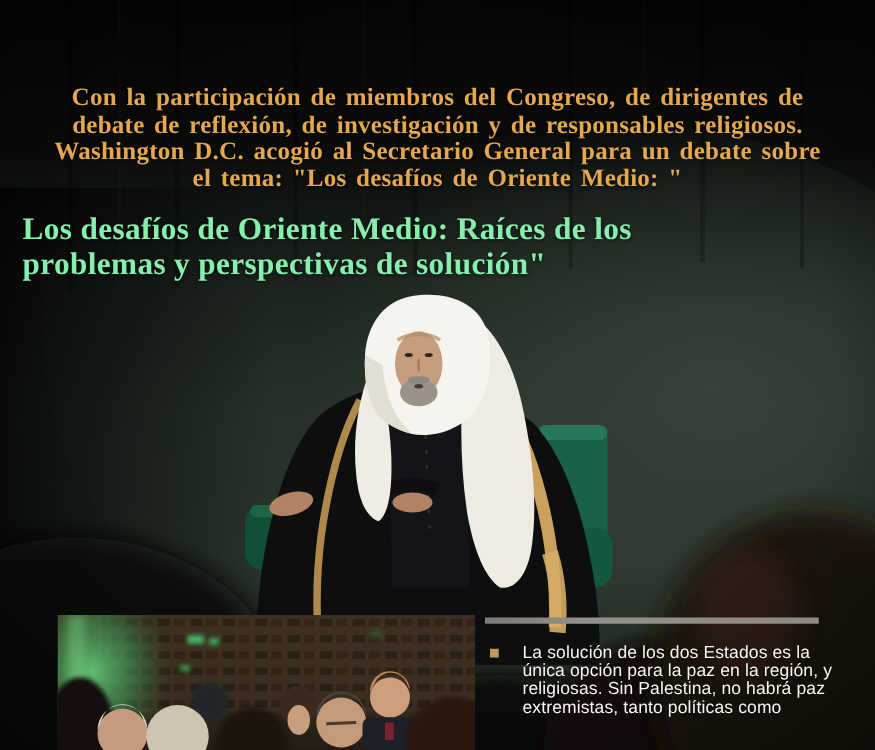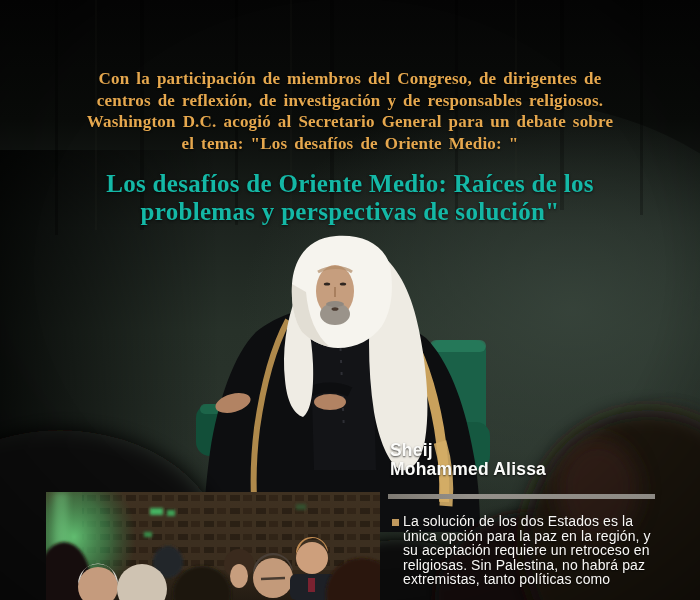--- a/index.html
+++ b/index.html
@@ -6,27 +6,27 @@
   .poster{
     position:relative;width:700px;height:600px;overflow:hidden;
     background:#0b0e0b;font-family:"Liberation Sans",sans-serif;
   }
   .bg-svg{position:absolute;left:0;top:0;width:700px;height:600px;display:block;}
   
   .intro{
     position:absolute;left:38px;right:38px;top:68px;z-index:5;
     text-align:center;color:#e6a84e;
     font-family:"Liberation Serif",serif;font-weight:bold;
-    font-size:17px;line-height:21.6px;word-spacing:2.5px;letter-spacing:.2px;
+    font-size:20px;line-height:21.6px;word-spacing:2.5px;letter-spacing:.2px;
     text-shadow:0 1px 2px rgba(0,0,0,.6);
   }
   
   .headline{
     position:absolute;left:18px;right:18px;top:170px;z-index:5;
-    text-align:center;color:#14b8a6;
+    text-align:left;color:#86efac;
     font-family:"Liberation Serif",serif;font-weight:bold;
     font-size:25px;line-height:27.5px;letter-spacing:.3px;
     text-shadow:0 1px 3px rgba(0,0,0,.65);
   }
   
   .speaker{
     position:absolute;left:390px;top:441px;z-index:6;color:#fbfbf9;
     font-weight:bold;font-size:17.5px;line-height:18.7px;letter-spacing:.2px;
     text-shadow:0 1px 2px rgba(0,0,0,.7);
   }
@@ -34,21 +34,21 @@
   .divider{
     position:absolute;left:388px;top:494px;width:267px;height:5px;z-index:6;
     background:linear-gradient(90deg,#7e7a73,#94908a 30%,#8d8a84);
   }
   
   .quote{position:absolute;left:391px;top:514px;width:300px;z-index:6;}
   .quote .bullet{
     position:absolute;left:1px;top:5px;width:7px;height:7px;background:#c0995d;
   }
   .quote-lines{
-    margin-left:12px;color:#f8f7f5;font-size:14px;line-height:14.5px;
+    margin-left:27px;color:#f8f7f5;font-size:14px;line-height:14.5px;
     letter-spacing:.1px;text-shadow:0 1px 2px rgba(0,0,0,.7);
   }
   
   .crowd-photo{
     position:absolute;left:46px;top:492px;width:334px;height:108px;z-index:6;
     overflow:hidden;
   }
   .crowd-photo svg{display:block;}
 </style>
 </head>
@@ -156,43 +156,38 @@
       <ellipse cx="668" cy="478" rx="58" ry="64" fill="#4a4138" filter="url(#blur10)" opacity="0.85"></ellipse>
       <ellipse cx="648" cy="545" rx="125" ry="135" fill="#1a130e" filter="url(#blur10)"></ellipse>
       <ellipse cx="598" cy="490" rx="42" ry="52" fill="#3a241a" filter="url(#blur10)" opacity="0.6"></ellipse>
     </g>
 
     <rect x="0" y="0" width="700" height="600" fill="url(#vignette)"></rect>
   </svg>
 
   <div class="intro">
     <div>Con la participación de miembros del Congreso, de dirigentes de</div>
-    <div>centros de reflexión, de investigación y de responsables religiosos.</div>
+    <div>debate de reflexión, de investigación y de responsables religiosos.</div>
     <div>Washington D.C. acogió al Secretario General para un debate sobre</div>
     <div>el tema: "Los desafíos de Oriente Medio: "</div>
   </div>
 
   <div class="headline">
     <div>Los desafíos de Oriente Medio: Raíces de los</div>
     <div>problemas y perspectivas de solución"</div>
   </div>
 
-  <div class="speaker">
-    <div>Sheij</div>
-    <div>Mohammed Alissa</div>
-  </div>
 
   <div class="divider"></div>
 
   <div class="quote">
     <span class="bullet"></span>
     <div class="quote-lines">
       <div>La solución de los dos Estados es la</div>
       <div>única opción para la paz en la región, y</div>
-      <div>su aceptación requiere un retroceso en</div>
       <div>religiosas. Sin Palestina, no habrá paz</div>
       <div>extremistas, tanto políticas como</div>
     </div>
   </div>
 
   <div class="crowd-photo">
     <svg width="334" height="108" viewBox="0 0 334 108" aria-hidden="true">
       <defs>
         <linearGradient id="wallBrown" x1="0" y1="0" x2="0" y2="1">
           <stop offset="0" stop-color="#463624"></stop>

